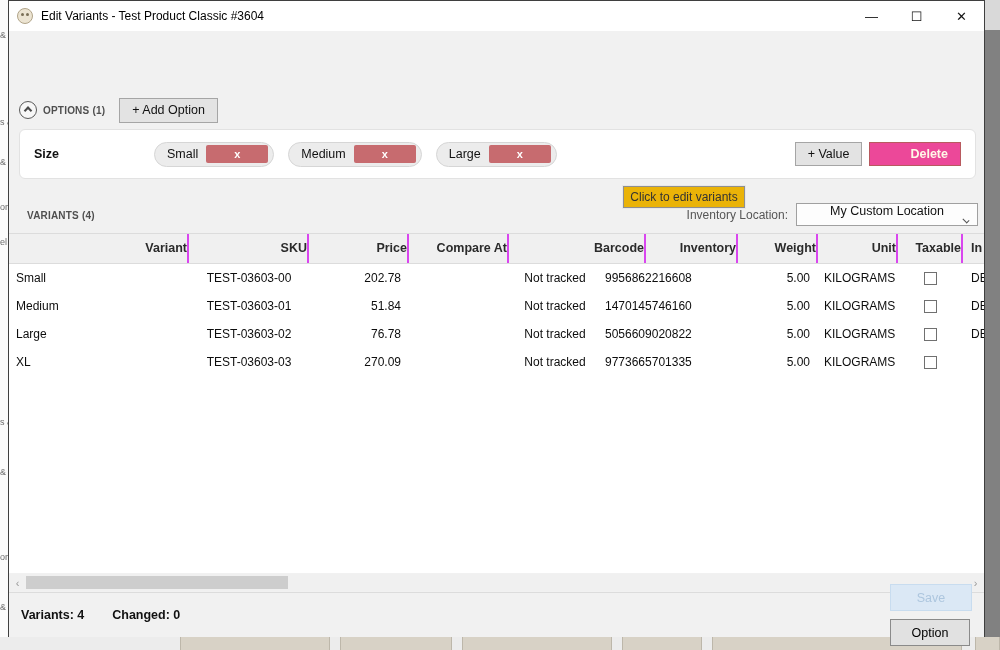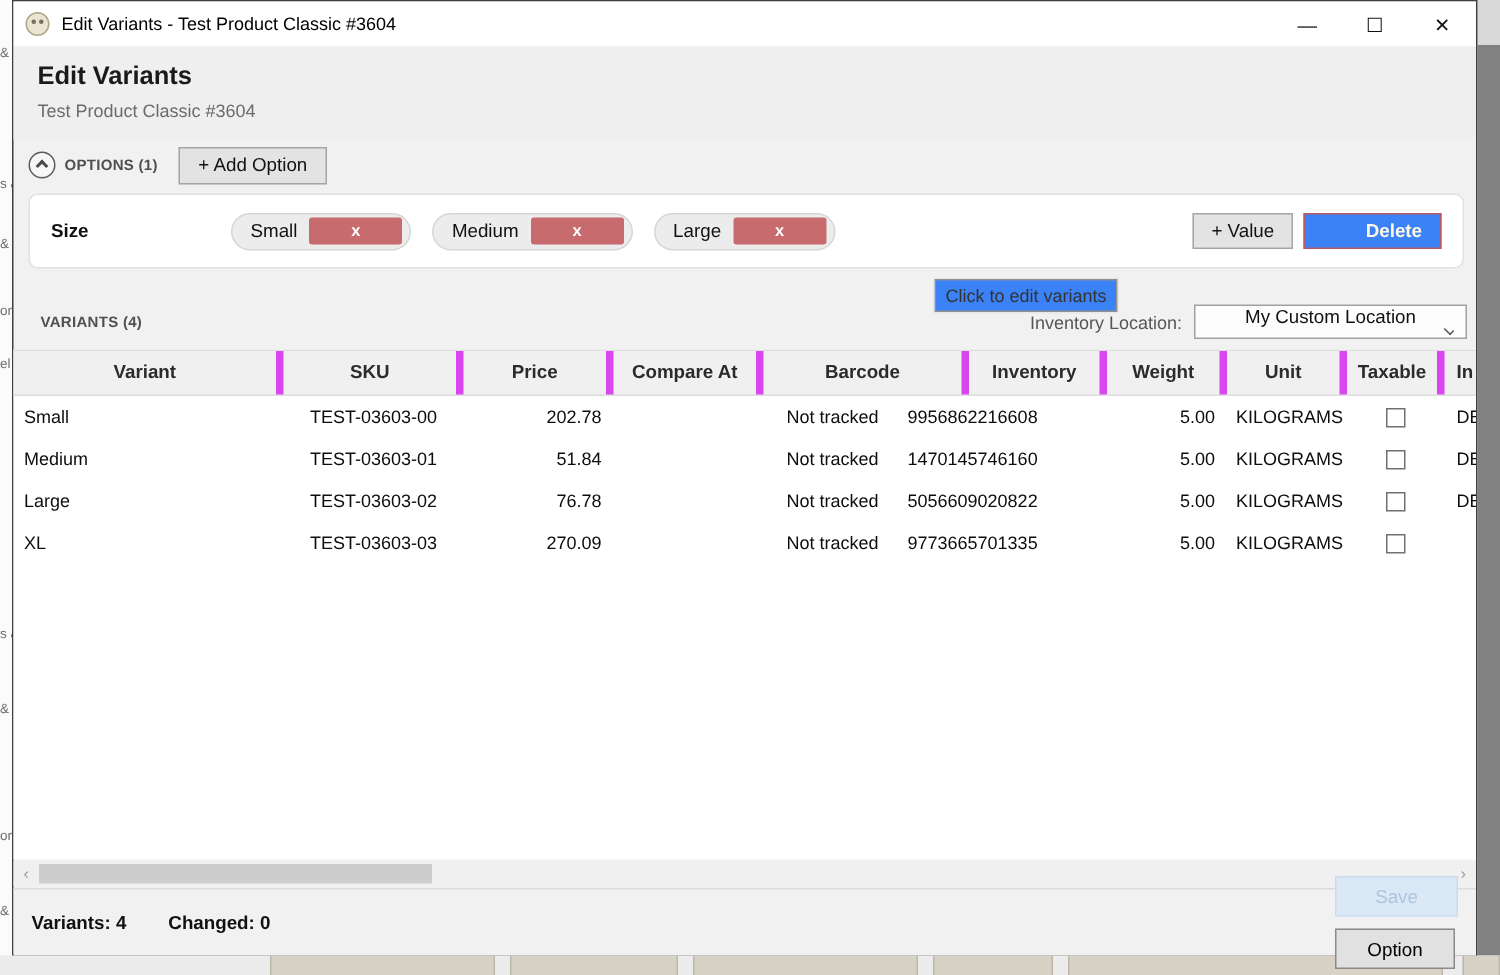--- a/index.html
+++ b/index.html
@@ -36,36 +36,36 @@
   .btn { font-family:"Liberation Sans", sans-serif; font-size:12.5px; color:#111; background:#e3e3e3; border:1px solid #a5a5a5; padding:4px 12px; }
   .add-option-btn { margin-left:14px; height:25px; }
 
   .option-card { position:absolute; left:10px; top:128px; width:957px; height:50px; background:#ffffff; border:1px solid #e2e2e2; border-radius:6px; display:flex; align-items:center; padding:0 14px; }
   .opt-name { font-size:12.5px; font-weight:bold; color:#111; width:120px; }
   .chips { display:flex; gap:14px; }
   .chip { display:inline-flex; align-items:center; background:#ececec; border:1px solid #d6d6d6; border-radius:13px; height:25px; padding:0 5px 0 12px; }
   .chip-label { font-size:12.5px; color:#111; margin-right:8px; }
   .chip-x { width:62px; height:18px; background:#c76b6f; border-radius:2px; color:#fff; font-size:11px; font-weight:bold; display:inline-flex; align-items:center; justify-content:center; }
   .card-actions { margin-left:auto; display:flex; gap:7px; }
-  .btn.danger { background:#3b82f6; border-color:#b85a5f; color:#fff8e7; font-weight:bold;padding-left:40px; }
-
-  .tooltip { position:absolute; left:614px; top:185px; width:122px; height:22px; background:#3b82f6; border:1px solid #8f8f8f; outline:1px solid #e8e8e8; font-size:12px; color:#333; display:flex; align-items:center; justify-content:center; }
+  .btn.danger { background:#ec4899; border-color:#b85a5f; color:#fff8e7; font-weight:bold;padding-left:40px; }
+
+  .tooltip { position:absolute; left:614px; top:185px; width:122px; height:22px; background:#eab308; border:1px solid #8f8f8f; outline:1px solid #e8e8e8; font-size:12px; color:#333; display:flex; align-items:center; justify-content:center; }
 
   .variants-head { position:absolute; left:0; top:202px; width:100%; height:30px; }
   .variants-label { position:absolute; left:12px; top:7px; }
   .loc { position:absolute; right:6px; top:0; display:flex; align-items:center; }
   .loc-label { font-size:12px; color:#565656; margin-right:8px; }
   .select { width:182px; height:23px; background:#fdfdfd; border:1px solid #a0a0a0; display:flex; align-items:center; padding:0 8px;flex-direction:column; }
   .select-value { font-size:12.5px; color:#111; }
   .chev-down { display:inline-block; width:6px; height:6px; border-right:1.5px solid #555; border-bottom:1.5px solid #555; transform:rotate(45deg); margin-left:auto; margin-bottom:3px; }
 
   .table-area { position:absolute; left:0; top:232px; width:975px; height:340px; background:#ffffff; overflow:hidden; }
   .trow { display:flex; width:1074px; }
   .thead { height:31px; background:#f0f0f0; border-top:1px solid #dcdcdc; border-bottom:1px solid #dcdcdc; }
-  .thead .cell { line-height:29px; font-size:12.5px; font-weight:bold; color:#2b2b2b; text-align:center; border-right:5px solid #d946ef; }
+  .thead .cell { line-height:29px; font-size:12.5px; font-weight:bold; color:#2b2b2b; text-align:right; border-right:2px solid #d946ef; }
   .thead .cell:last-child { border-right:none; text-align:left; padding-left:8px; }
   .tbody-row { height:28px; }
   .tbody-row .cell { line-height:28px; font-size:12px; color:#0d0d0d; white-space:nowrap; overflow:hidden; }
   .c-variant{width:180px;} .c-sku{width:120px;} .c-price{width:100px;} .c-compare{width:100px;}
   .c-inv{width:92px;} .c-barcode{width:137px;} .c-weight{width:80px;} .c-unit{width:80px;}
   .c-tax{width:65px;} .c-policy{width:120px;}
   .tbody-row .c-variant{ text-align:left; padding-left:7px; }
   .tbody-row .c-sku{ text-align:center; }
   .tbody-row .c-price{ text-align:right; padding-right:8px; }
   .tbody-row .c-compare{ text-align:right; padding-right:8px; }
@@ -119,24 +119,20 @@
   <div class="titlebar">
     <span class="app-icon"></span>
     <span class="title-text">Edit Variants - Test Product Classic #3604</span>
     <div class="win-controls">
       <span class="win-btn">—</span>
       <span class="win-btn">☐</span>
       <span class="win-btn">✕</span>
     </div>
   </div>
 
-  <div class="hdr">
-    <div class="hdr-title">Edit Variants</div>
-    <div class="hdr-sub">Test Product Classic #3604</div>
-  </div>
 
   <div class="options-row">
     <span class="collapse-circle">
         <i class="chev-up"></i>
       </span>
     <span class="sec-label">OPTIONS (1)</span>
     <button class="btn add-option-btn">+ Add Option</button>
   </div>
 
   <div class="option-card">

